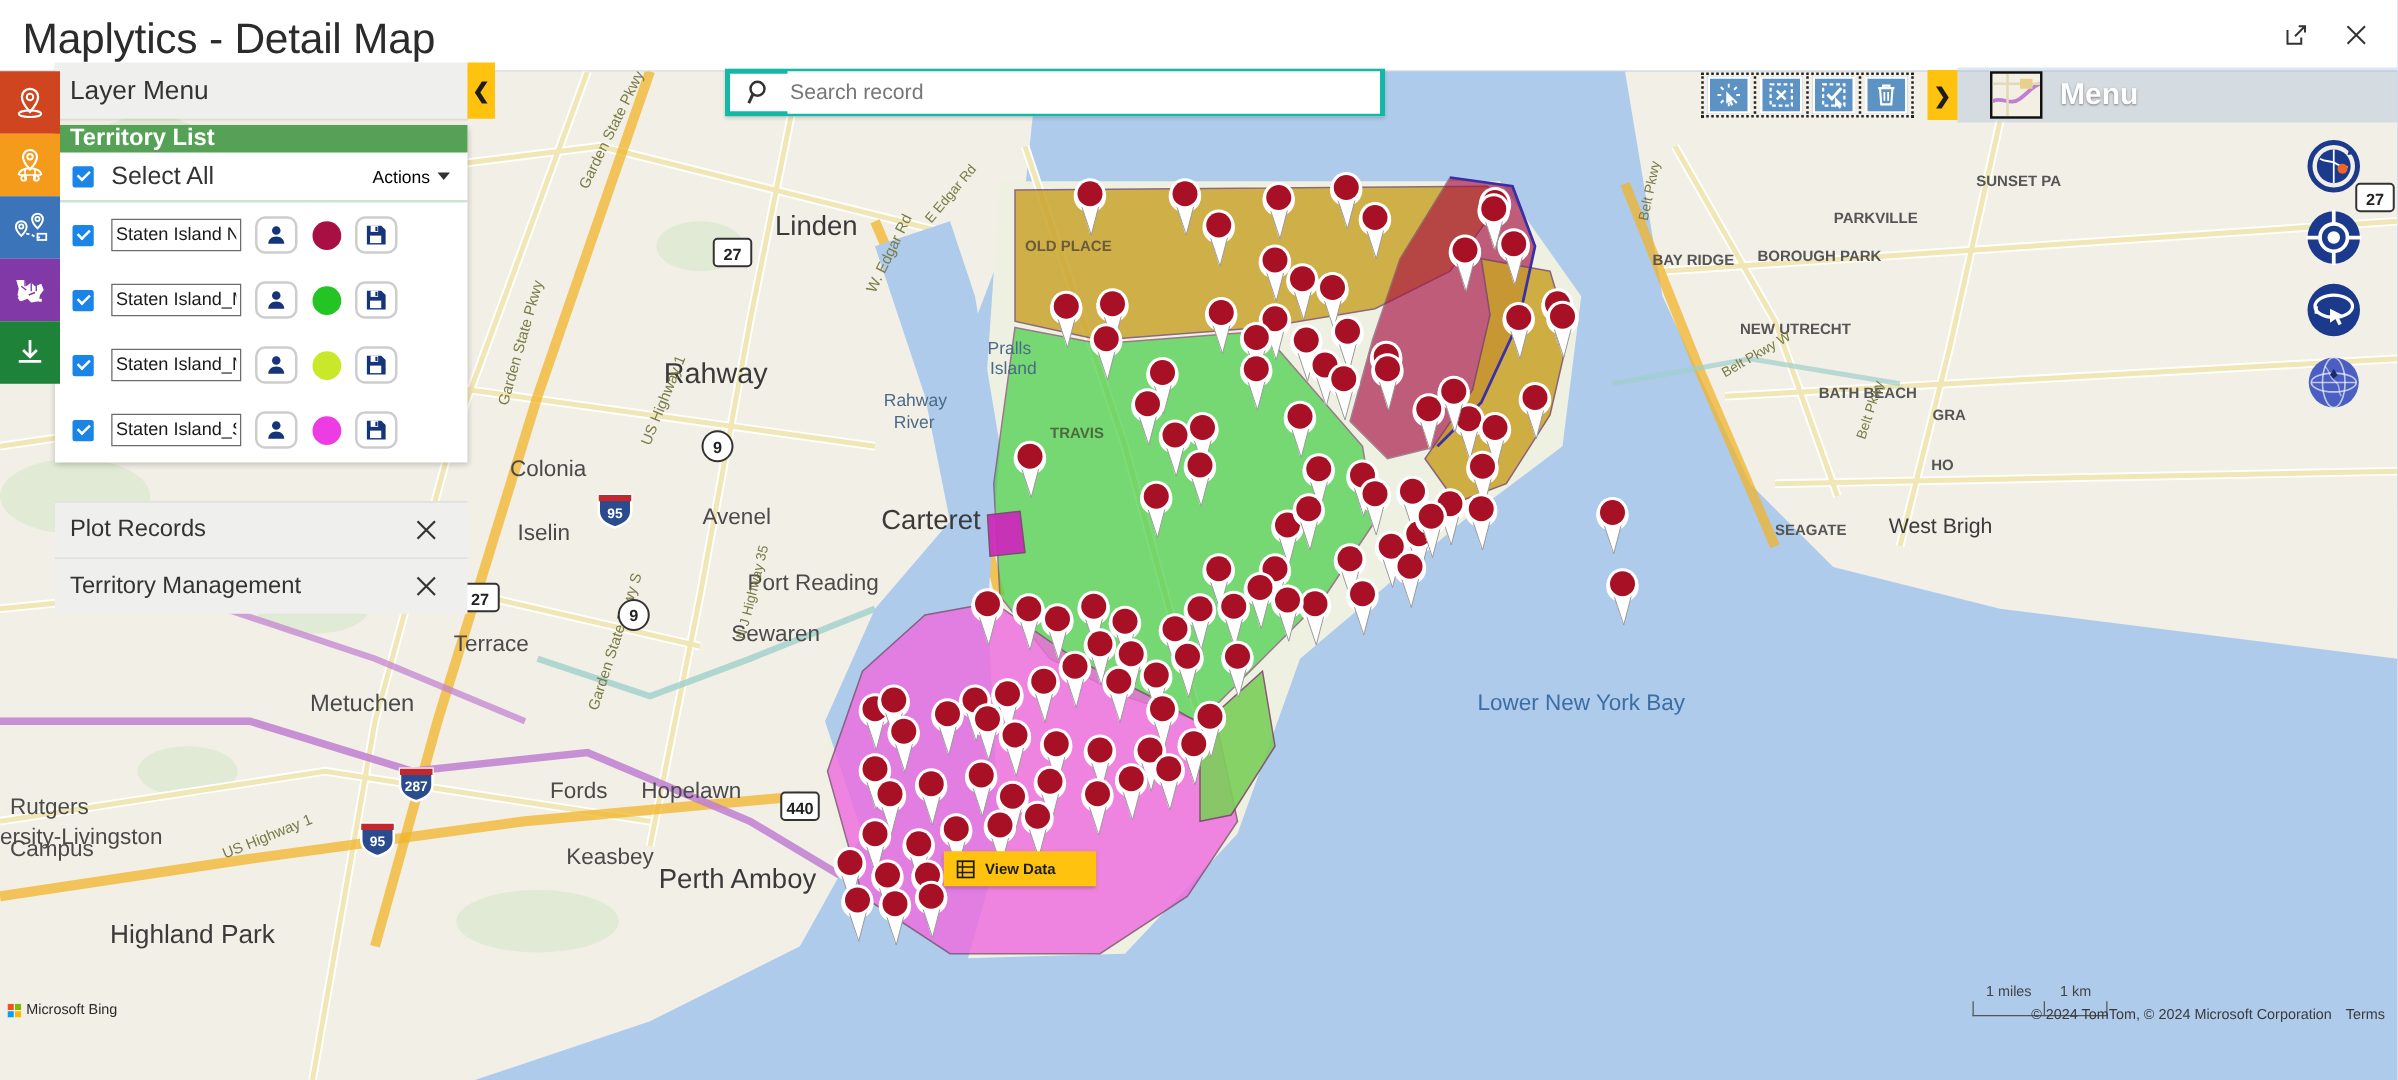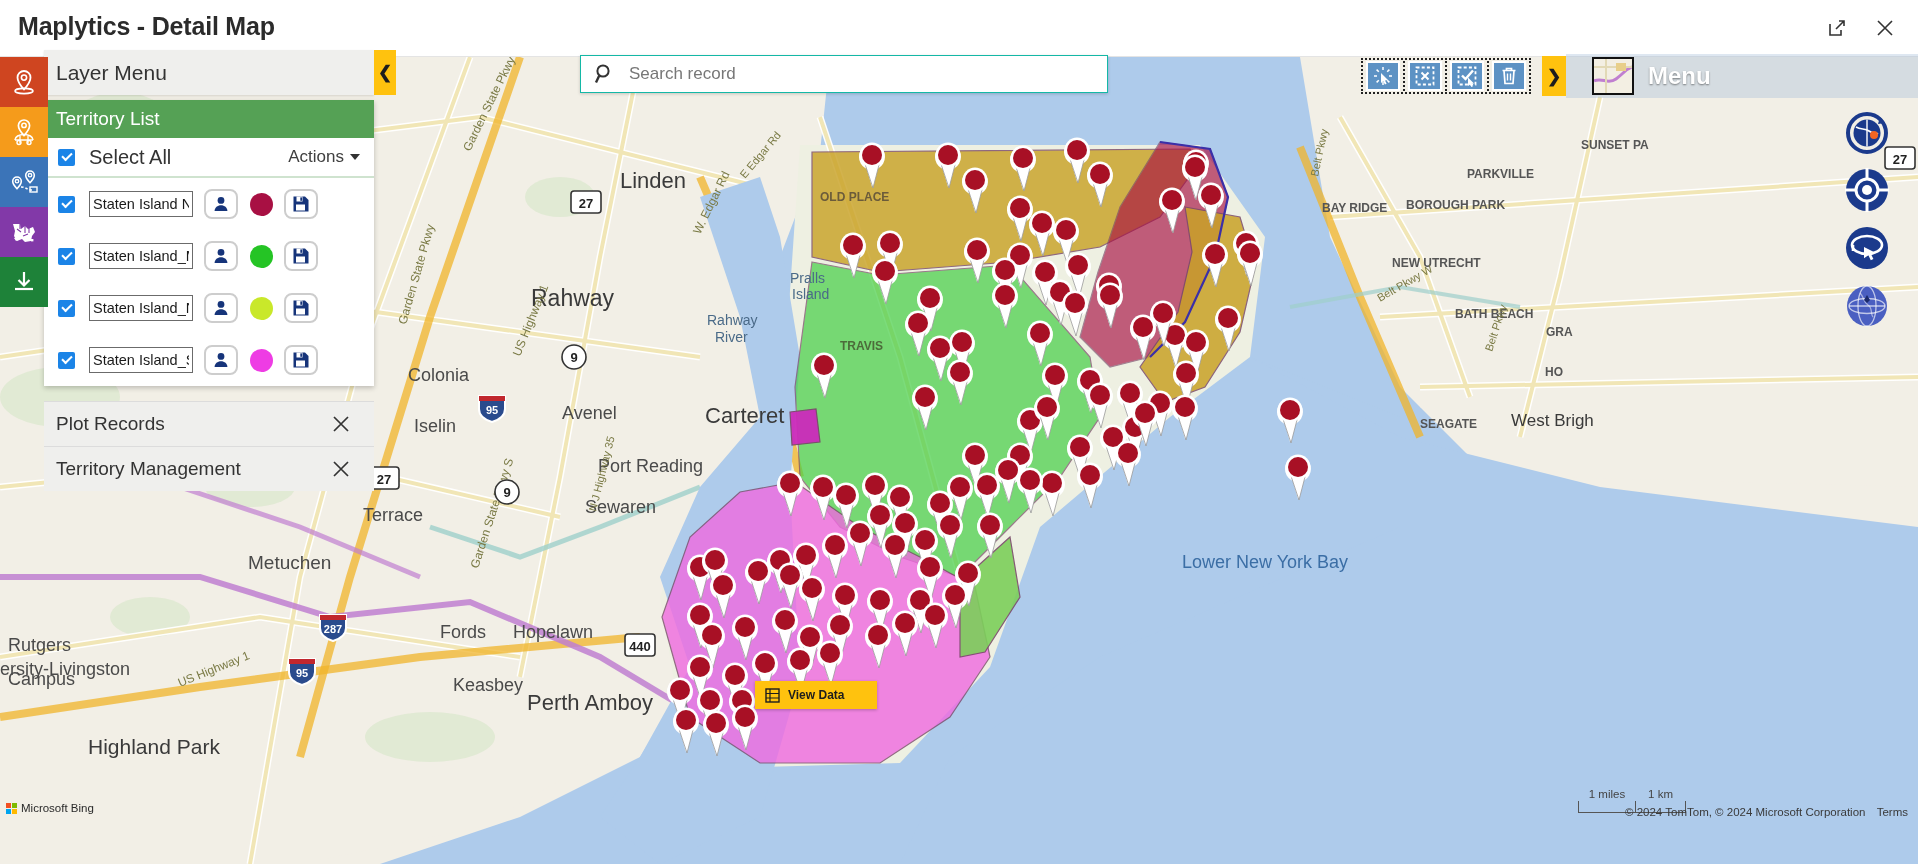--- a/index.html
+++ b/index.html
@@ -10,21 +10,21 @@
     background:#ffffff; overflow:hidden; position:relative;
   }
 
   
   #titlebar{
     position:absolute; left:0; top:0; width:1918px; height:57px;
     background:#ffffff; border-bottom:1px solid #e4e4e4;
   }
   #app-title{
     position:absolute; left:18px; top:12px;
-    font-size:25px; font-weight:bold; color:#2b2b2b; letter-spacing:-0.2px;
+    font-size:34px; font-weight:normal; color:#2b2b2b; letter-spacing:-0.2px;
   }
   .win-btn{
     position:absolute; top:10px; width:38px; height:36px;
     display:flex; align-items:center; justify-content:center;
     color:#333; cursor:pointer;
   }
   #btn-popout{ right:62px; }
   #btn-close{ right:14px; }
 
   
@@ -57,40 +57,41 @@
     background:#ffc20e; display:flex; align-items:center; justify-content:center;
     z-index:31; cursor:pointer; color:#1d1d1d; font-size:17px; font-weight:bold;
   }
 
   
   #territory-card{
     position:absolute; left:44px; top:100px; width:330px; z-index:32;
     background:#ffffff; box-shadow:0 2px 5px rgba(0,0,0,.22);
   }
   #territory-header{
-    height:38px; background:#55a155; color:#fff;
+    height:22px; background:#55a155; color:#fff;
     display:flex; align-items:center; padding-left:12px;
     font-size:19px;
+    font-weight:bold;
   }
   #territory-toolbar{
     height:40px; display:flex; align-items:center;
     border-bottom:2px solid #cfe3cf; padding:0 14px;
   }
   .cb{
     width:17px; height:17px; border-radius:2px; background:#1b84e7;
     display:flex; align-items:center; justify-content:center; flex:none;
     cursor:pointer;
   }
   .cb::after{
     content:""; width:8px; height:4px; border-left:2px solid #fff;
     border-bottom:2px solid #fff; transform:rotate(-45deg) translate(1px,-1px);
   }
   #select-all-label{ margin-left:14px; font-size:20px; color:#333; }
   #actions-menu{
-    margin-left:auto; font-size:17px; color:#404040; cursor:pointer;
+    margin-left:auto; font-size:14px; color:#000000; cursor:pointer;
     display:flex; align-items:center; gap:6px;
   }
   .caret{ width:0;height:0;border-left:5px solid transparent;border-right:5px solid transparent;border-top:6px solid #333; }
 
   .terr-row{
     height:52px; display:flex; align-items:center; padding:0 12px 0 14px; gap:0;
   }
   .terr-name{
     margin-left:14px; width:104px; height:26px; border:1px solid #6b6b6b;
     background:#fff; font-family:"Liberation Sans", sans-serif; font-size:14.5px;
@@ -115,21 +116,21 @@
   .strip-close{
     margin-left:auto; margin-right:22px; width:22px; height:22px;
     display:flex; align-items:center; justify-content:center; cursor:pointer;
   }
   #plot-records{ top:401px; }
   #territory-management{ top:446px; }
 
   
   #searchbar{
     position:absolute; left:580px; top:55px; width:528px; height:38px;
-    background:#fff; border:1px solid #14b8a6; z-index:25;
+    background:#fff; border:4px solid #14b8a6; z-index:25;
     display:flex; align-items:center; box-shadow:0 1px 3px rgba(0,0,0,.18);
   }
   #search-icon{ margin-left:10px; width:28px; display:flex; justify-content:center; }
   #search-input{
     flex:1; border:none; outline:none; height:34px; margin-left:8px;
     font-family:"Liberation Sans", sans-serif; font-size:17px; color:#333;
   }
   #search-input::placeholder{ color:#777; }
 
   

